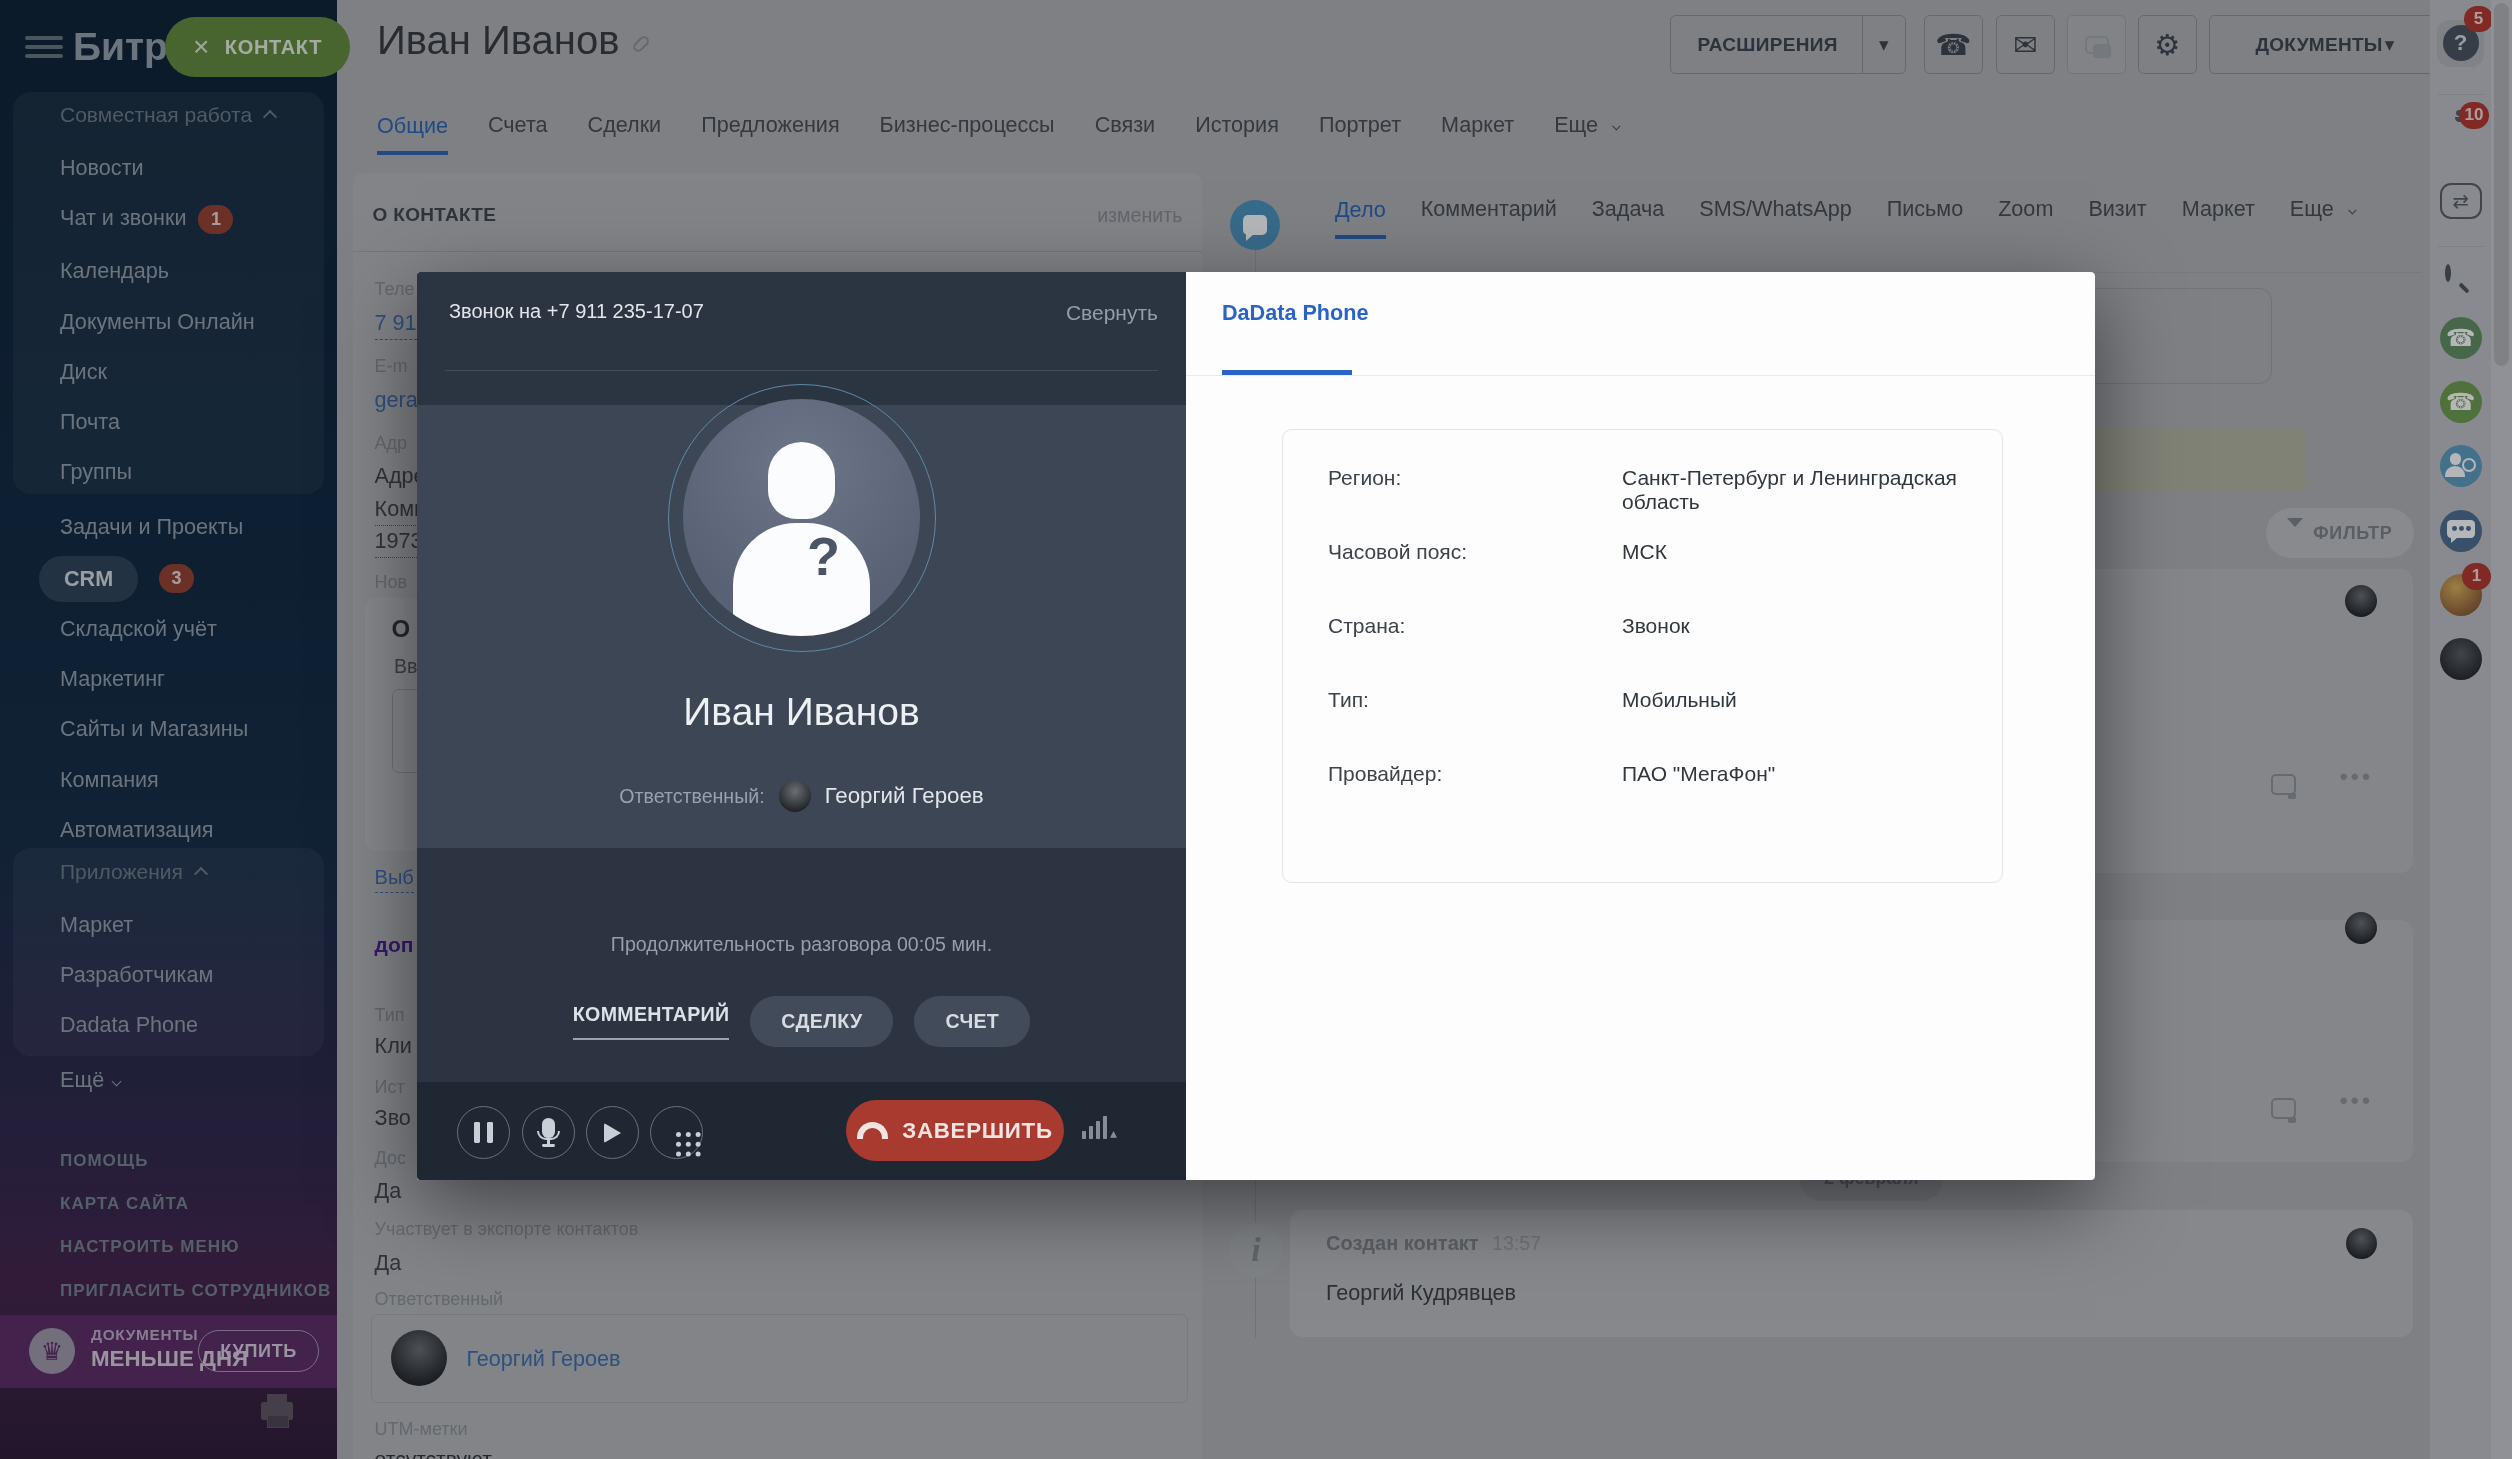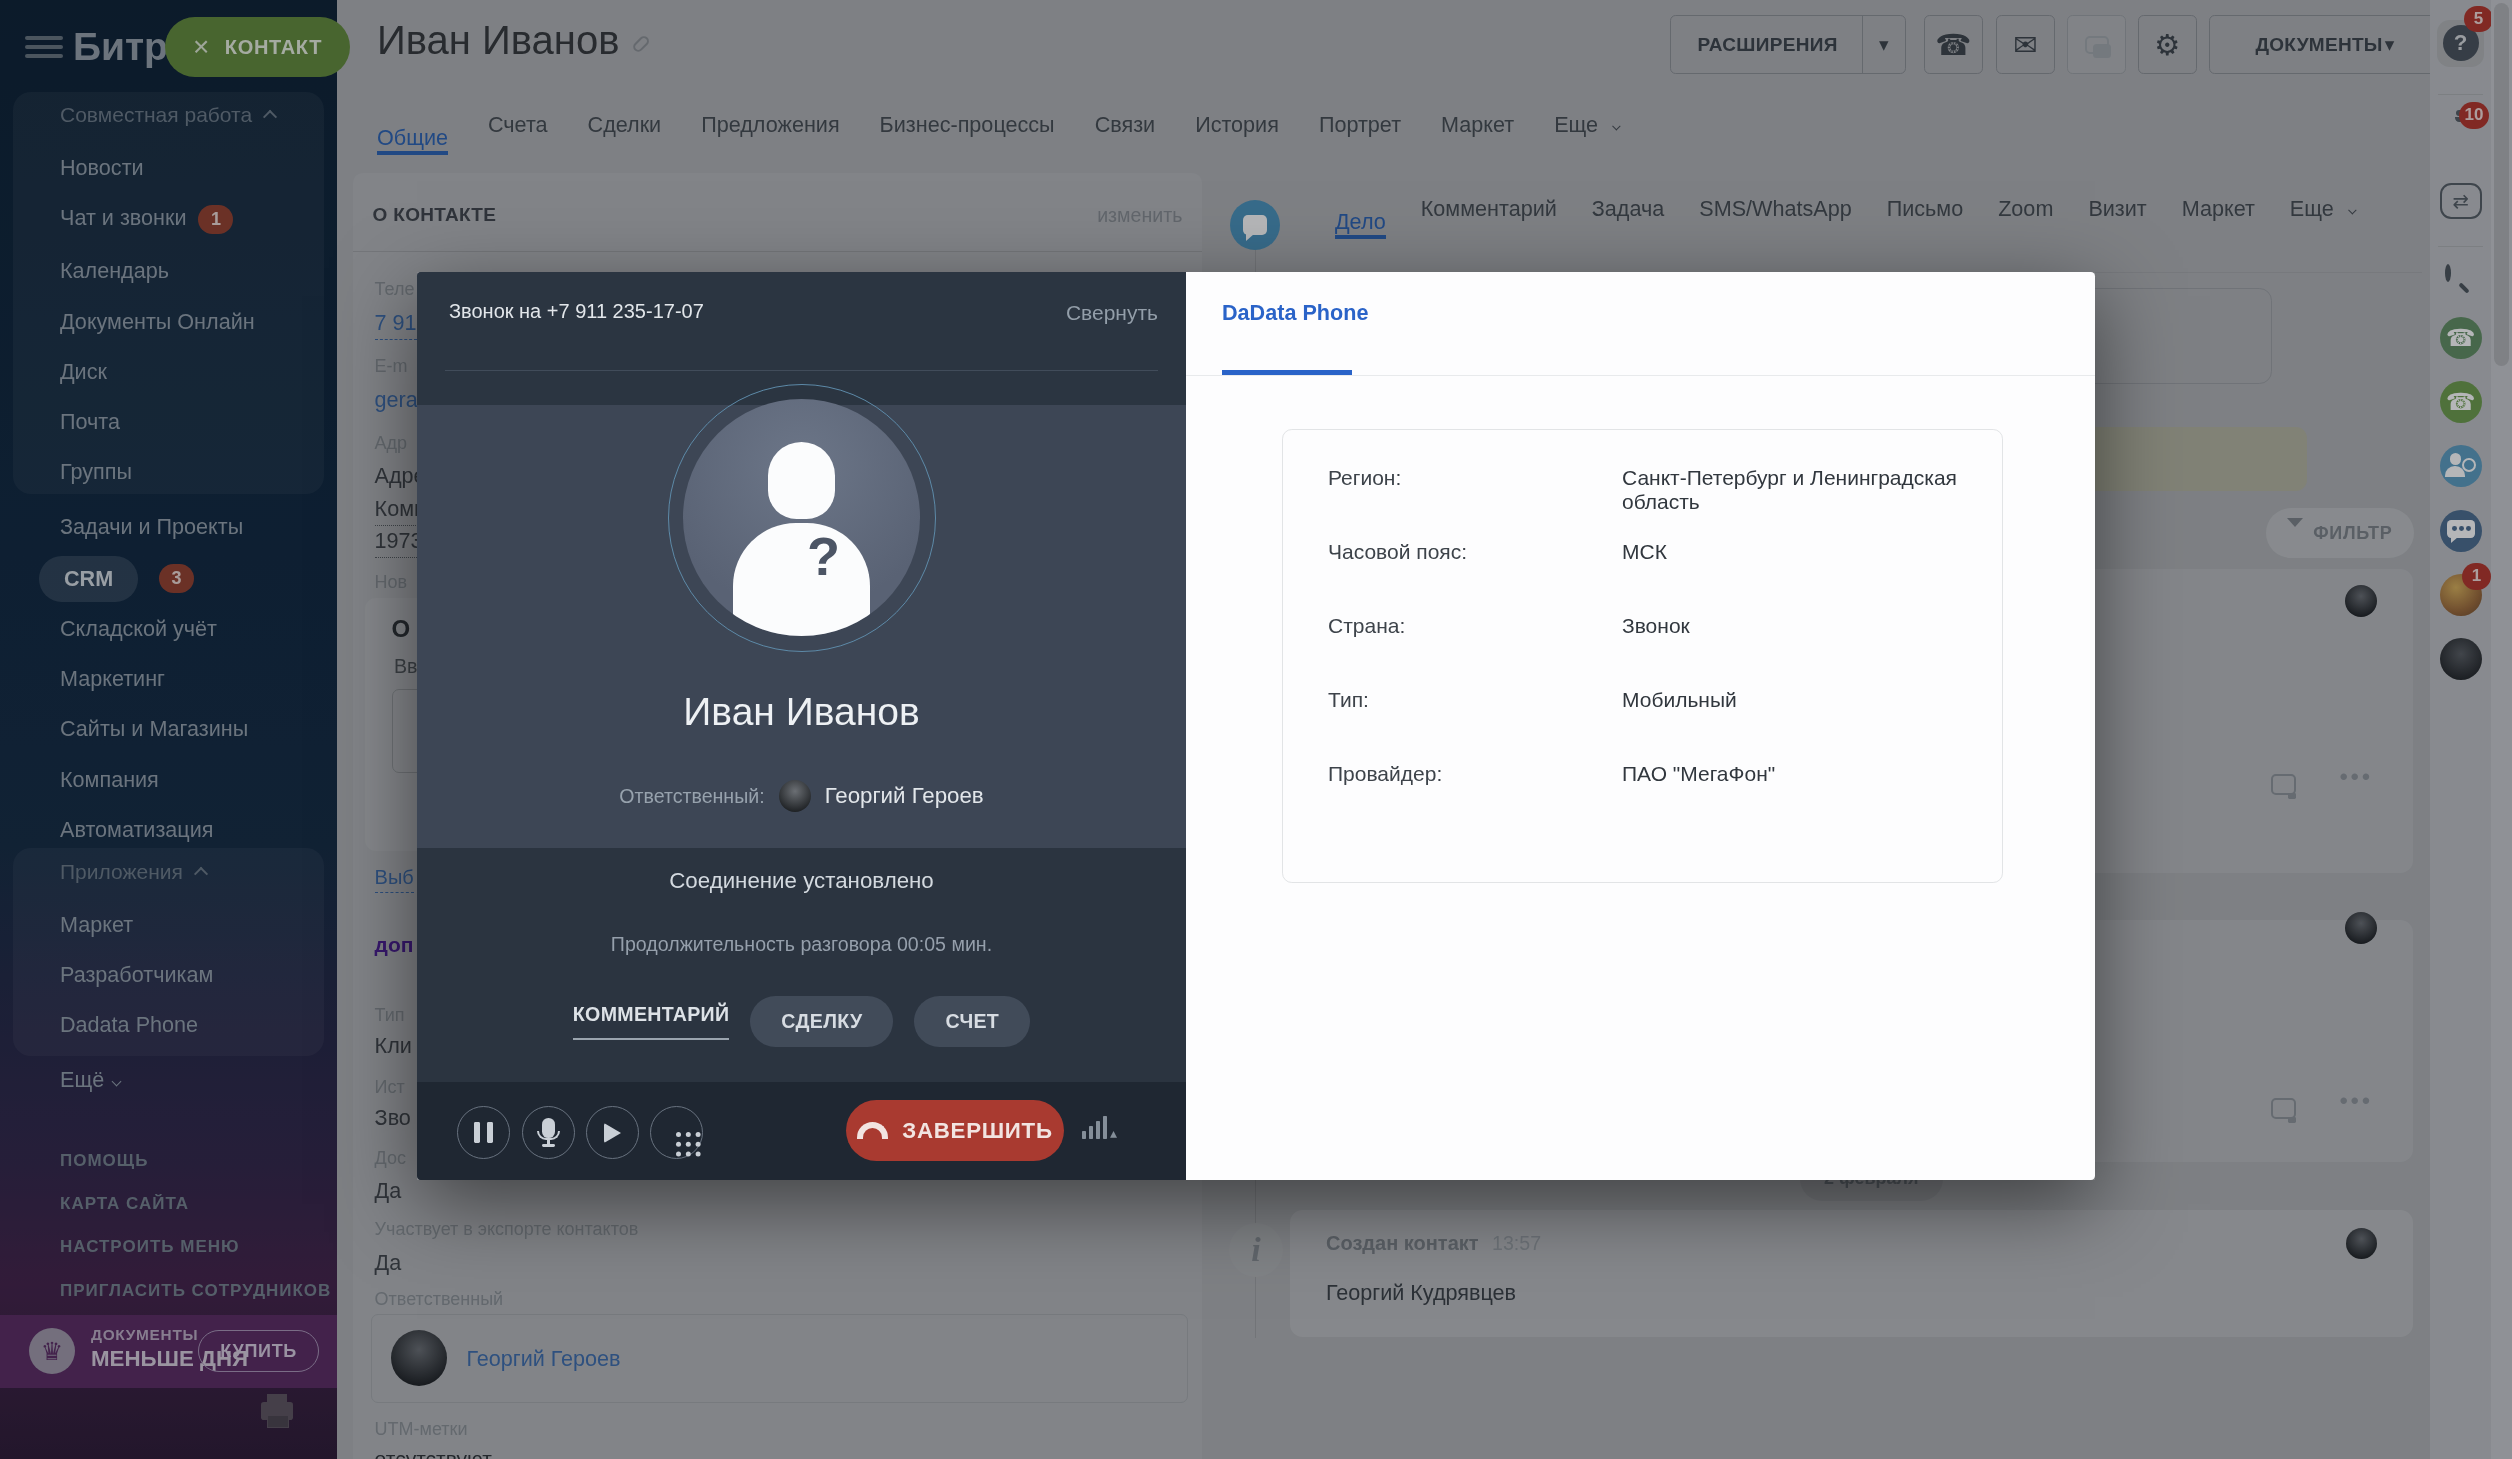--- a/index.html
+++ b/index.html
@@ -40,21 +40,21 @@
   
   #page-title{left:377px;top:18px;font-size:40px;color:#35383c;}
   .i-link{display:inline-block;width:18px;height:9.8px;border:2.1px solid #8d9195;border-radius:5.6px;transform:rotate(-45deg);margin-left:12.6px;vertical-align:middle;}
   .hbtn{position:absolute;top:15.4px;height:59px;border:1.4px solid #8d9196;border-radius:5.6px;display:flex;align-items:center;justify-content:center;
     color:#3d444b;font-size:19px;font-weight:bold;letter-spacing:0.3px;background:transparent;}
   .hbtn .glyph{font-size:29px;font-weight:normal;}
   .split{border-left:1.4px solid #8d9196;height:100%;display:flex;align-items:center;justify-content:center;width:52px;margin-left:24px;}
   
   .tabsrow{display:flex;gap:40px;align-items:flex-end;}
   .tab{font-size:21.6px;color:#464c52;padding-bottom:17px;white-space:nowrap;}
-  .tab.active{color:#2c63b5;border-bottom:4.9px solid #2c63b5;padding-bottom:0;}
+  .tab.active{color:#2c63b5;border-bottom:4.9px solid #2c63b5;padding-bottom:12px;}
   
   #cpanel{left:353px;top:173px;width:849px;height:1286px;background:#b6b8bb;border-radius:9.8px 9.8px 0 0;}
   .plabel{position:absolute;font-size:18px;color:#8b9196;white-space:nowrap;}
   .pval{position:absolute;font-size:21.6px;color:#41464b;white-space:nowrap;}
   .plink{position:absolute;font-size:21.6px;color:#3e6eae;white-space:nowrap;}
   .dash{border-bottom:1.4px dashed #3e6eae;padding-bottom:2.8px;}
   .dot{border-bottom:1.4px dotted #5a5f64;padding-bottom:2.8px;}
   
   .tcard{position:absolute;background:#b9bbbe;border-radius:12.6px;}
   .avatar{position:absolute;border-radius:50%;background:radial-gradient(circle at 50% 35%,#6b6f74,#1f2225 78%);}
@@ -378,21 +378,20 @@
       </div>
 
       <div id="call-name">Иван Иванов</div>
       <div id="resp-row">
         <span class="l">Ответственный:</span>
         <span class="avatar" style="position:static;width:32px;height:32px;"></span>
         <span class="n">Георгий Героев</span>
       </div>
 
       <div id="call-mid">
-        <div id="call-status">Соединение установлено</div>
         <div id="call-dur">Продолжительность разговора 00:05 мин.</div>
         <div id="call-tabs">
           <span class="ctab-a">КОММЕНТАРИЙ</span>
           <span class="cpill">СДЕЛКУ</span>
           <span class="cpill">СЧЕТ</span>
         </div>
       </div>
 
       <div id="call-ctl">
         <div class="cbtn" style="left:40px;">

